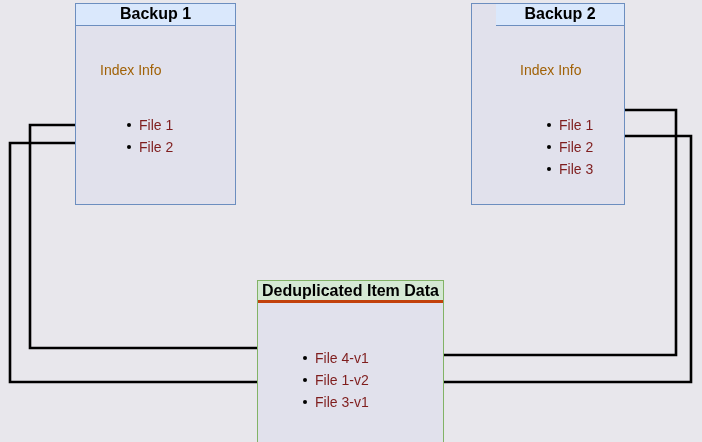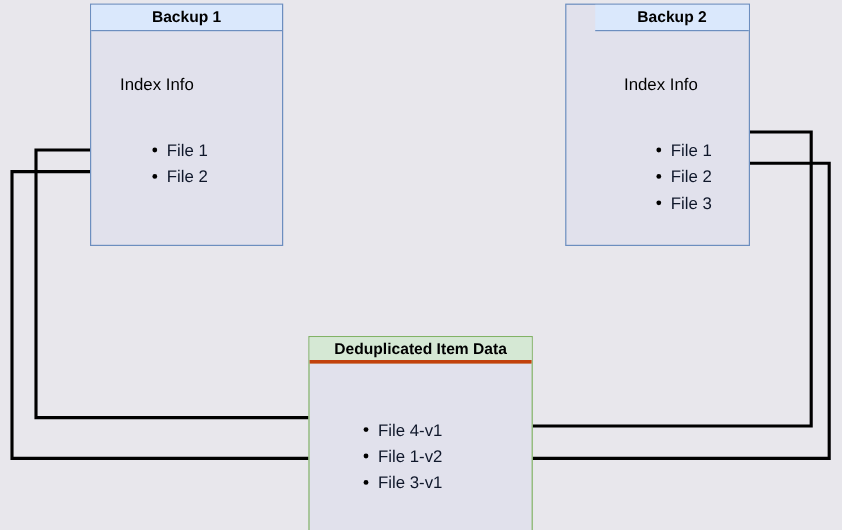--- a/index.html
+++ b/index.html
@@ -32,44 +32,44 @@
     position: absolute;
     box-sizing: border-box;
     background: #e1e1ec;
   }
   .node-header {
     box-sizing: border-box;
     width: 100%;
     height: 22px;
     line-height: 20px;
     text-align: center;
-    font-size: 13px;
+    font-size: 16px;
     font-weight: bold;
     color: #000000;
   }
   .node-body {
     position: relative;
     width: 100%;
   }
   .node-title {
     position: absolute;
     font-size: 14px;
-    color: #000000;
+    color: #a16207;
     white-space: nowrap;
   }
   .file-list {
     position: absolute;
     margin: 0;
     padding: 0;
     list-style: none;
   }
   .file-list li {
     position: relative;
     font-size: 14px;
-    color: #0f172a;
+    color: #7f1d1d;
     white-space: nowrap;
     padding-left: 13px;
     height: 22px;
     line-height: 22px;
   }
   .file-list li::before {
     content: "";
     position: absolute;
     left: 1px;
     top: 9px;

